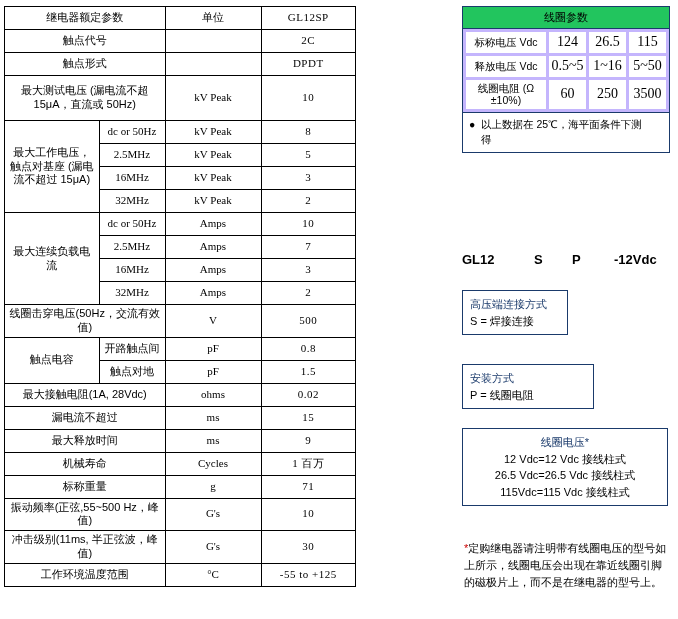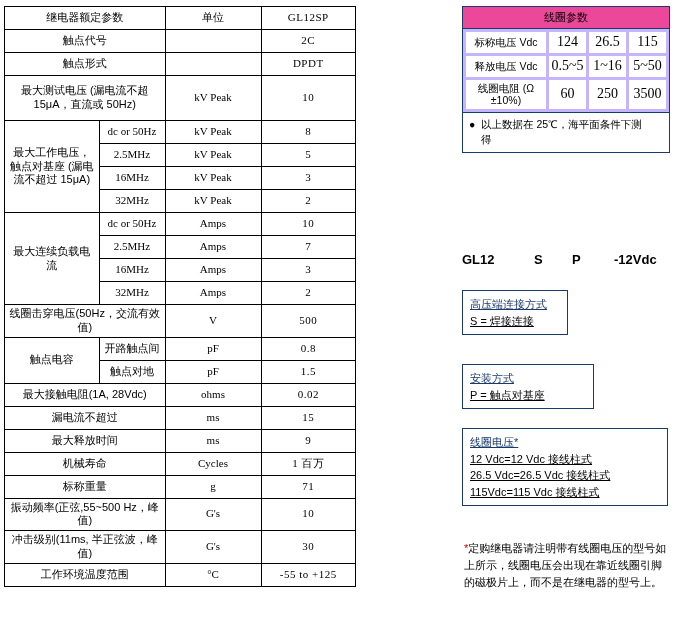--- a/index.html
+++ b/index.html
@@ -54,21 +54,21 @@
   .coil-wrap {
     position: absolute;
     left: 462px;
     top: 6px;
     width: 208px;
     border: 1px solid #1a3a6b;
     background: #ffffff;
     box-sizing: border-box;
   }
   .coil-title {
-    background: #ec4899;
+    background: #22c55e;
     border-bottom: 1px solid #1a3a6b;
     text-align: center;
     font-size: 11px;
     padding: 3px 0;
   }
   .coil-table {
     width: 100%;
     border-collapse: collapse;
     table-layout: fixed;
   }
@@ -142,22 +142,23 @@
   }
   #callout-mount {
     left: 462px;
     top: 364px;
     width: 132px;
   }
   #callout-coil {
     left: 462px;
     top: 428px;
     width: 206px;
-  }
-  .callout .line { white-space: nowrap; text-decoration: underline; }
+    text-align: center;
+  }
+  .callout .line { white-space: nowrap; }
 
   .footnote {
     position: absolute;
     left: 464px;
     top: 540px;
     width: 208px;
     font-size: 11px;
     line-height: 1.55;
   }
   .footnote .star { color: #cc0000; }
@@ -337,21 +338,21 @@
   <span class="pn-4">-12Vdc</span>
 </div>
 
 <div class="callout" id="callout-hv">
   <div class="line hl">高压端连接方式</div>
   <div class="line">S = 焊接连接</div>
 </div>
 
 <div class="callout" id="callout-mount">
   <div class="line hl">安装方式</div>
-  <div class="line">P = 触点对基座</div>
+  <div class="line">P = 线圈电阻</div>
 </div>
 
 <div class="callout" id="callout-coil">
   <div class="line hl">线圈电压*</div>
   <div class="line">12 Vdc=12 Vdc 接线柱式</div>
   <div class="line">26.5 Vdc=26.5 Vdc 接线柱式</div>
   <div class="line">115Vdc=115 Vdc 接线柱式</div>
 </div>
 
 <div class="footnote">

